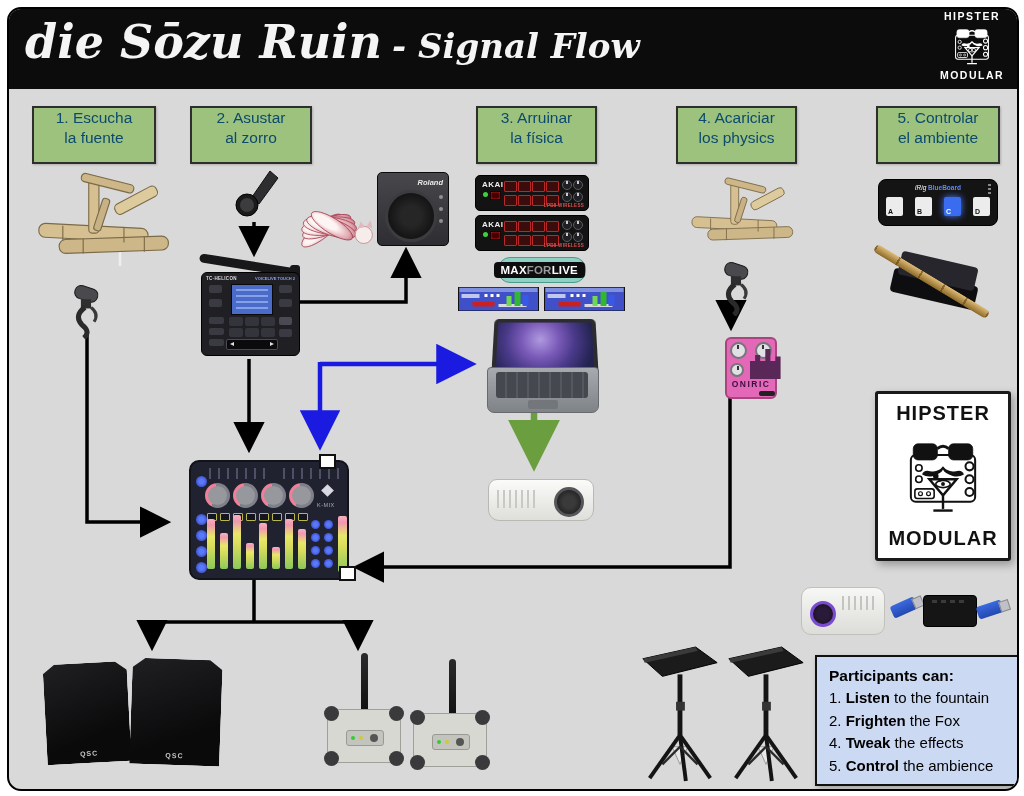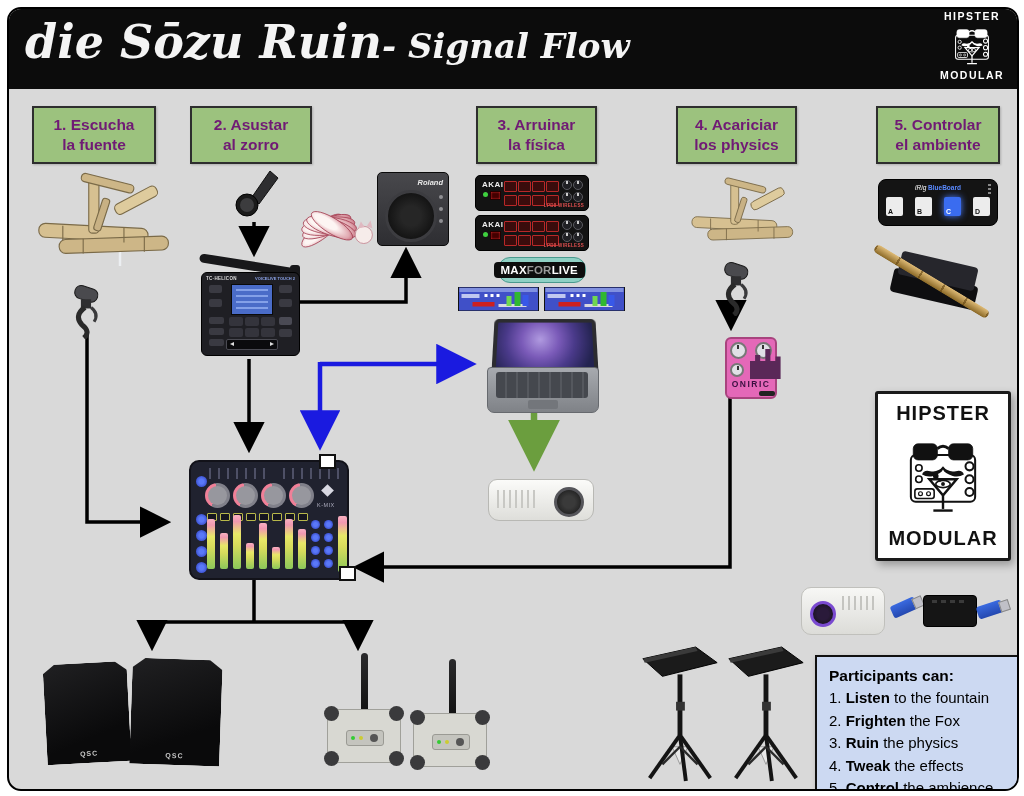--- a/index.html
+++ b/index.html
@@ -4,27 +4,27 @@
 <style>
   html,body{margin:0;padding:0;background:#fff;}
   #canvas{position:relative;width:1024px;height:796px;background:#fff;overflow:hidden;
           font-family:"Liberation Sans",sans-serif;}
   .frame{position:absolute;left:7px;top:7px;width:1008px;height:780px;background:#d9d9d9;
          border:2px solid #000;border-radius:14px;overflow:hidden;}
   
   .header{position:absolute;left:0;top:0;width:100%;height:80px;background:#0c0c0c;}
   .title{position:absolute;left:16px;top:6px;color:#f4f4f4;font-family:"DejaVu Serif",serif;
          font-style:italic;font-weight:bold;font-size:46px;white-space:nowrap;}
-  .subtitle{font-size:34px;}
+  .subtitle{font-size:34px;margin-left:10px;}
   .badge{position:absolute;right:6px;top:2px;width:78px;text-align:center;color:#fff;line-height:1;}
   .badge .t{font-size:10.5px;font-weight:bold;letter-spacing:1.5px;}
   .badge svg{width:42px;height:46px;color:#fff;display:block;margin:1px auto;}
   
   .step{position:absolute;background:#9cc27e;border:2px solid #2e2e2e;display:flex;flex-direction:column;
-        justify-content:center;text-align:center;font-weight:bold;font-size:15.5px;color:#701a75;
+        text-align:center;font-weight:normal;font-size:15.5px;color:#0c4a6e;
         line-height:1.3;z-index:2;box-shadow:1px 1px 2px rgba(0,0,0,.2);}
   .ovl{position:absolute;left:0;top:0;z-index:1;pointer-events:none;}
   .dev{position:absolute;z-index:2;}
   
   .tch-h{position:absolute;left:4px;top:4px;width:100px;height:9px;background:#18181a;border-radius:5px;transform:rotate(9deg);}
   .tch-p{position:absolute;left:95px;top:8px;width:10px;height:30px;background:#18181a;border-radius:3px;}
   .tch-b{position:absolute;left:6px;top:15px;width:97px;height:82px;background:#1f1f24;border-radius:6px;border:1px solid #000;}
   .tch-brand{position:absolute;left:4px;top:3px;font-size:4.5px;color:#ddd;font-weight:bold;letter-spacing:.3px;}
   .tch-model{position:absolute;right:4px;top:3px;font-size:4px;color:#8aa2e8;font-weight:bold;}
   .tch-scr{position:absolute;left:29px;top:11px;width:40px;height:29px;background:#4a6cc8;border:1px solid #0a0a0a;
@@ -556,19 +556,18 @@
         <use href="#stand"></use>
       </svg>
     <svg class="dev" style="left:712px;top:634px;width:88px;height:142px;">
         <use href="#stand"></use>
       </svg>
 
     <div class="pbox" style="left:806px;top:646px;width:182px;">
       <div class="pt">Participants can:</div>
       <div><span>1. </span><b>Listen</b><span> to the fountain</span></div>
       <div><span>2. </span><b>Frighten</b><span> the Fox</span></div>
-      <div><span>3. </span><b>Ruin</b><span> the physics</span></div>
       <div><span>4. </span><b>Tweak</b><span> the effects</span></div>
       <div><span>5. </span><b>Control</b><span> the ambience</span></div>
     </div>
 
   </div>
 </div>
 
 </body></html>

